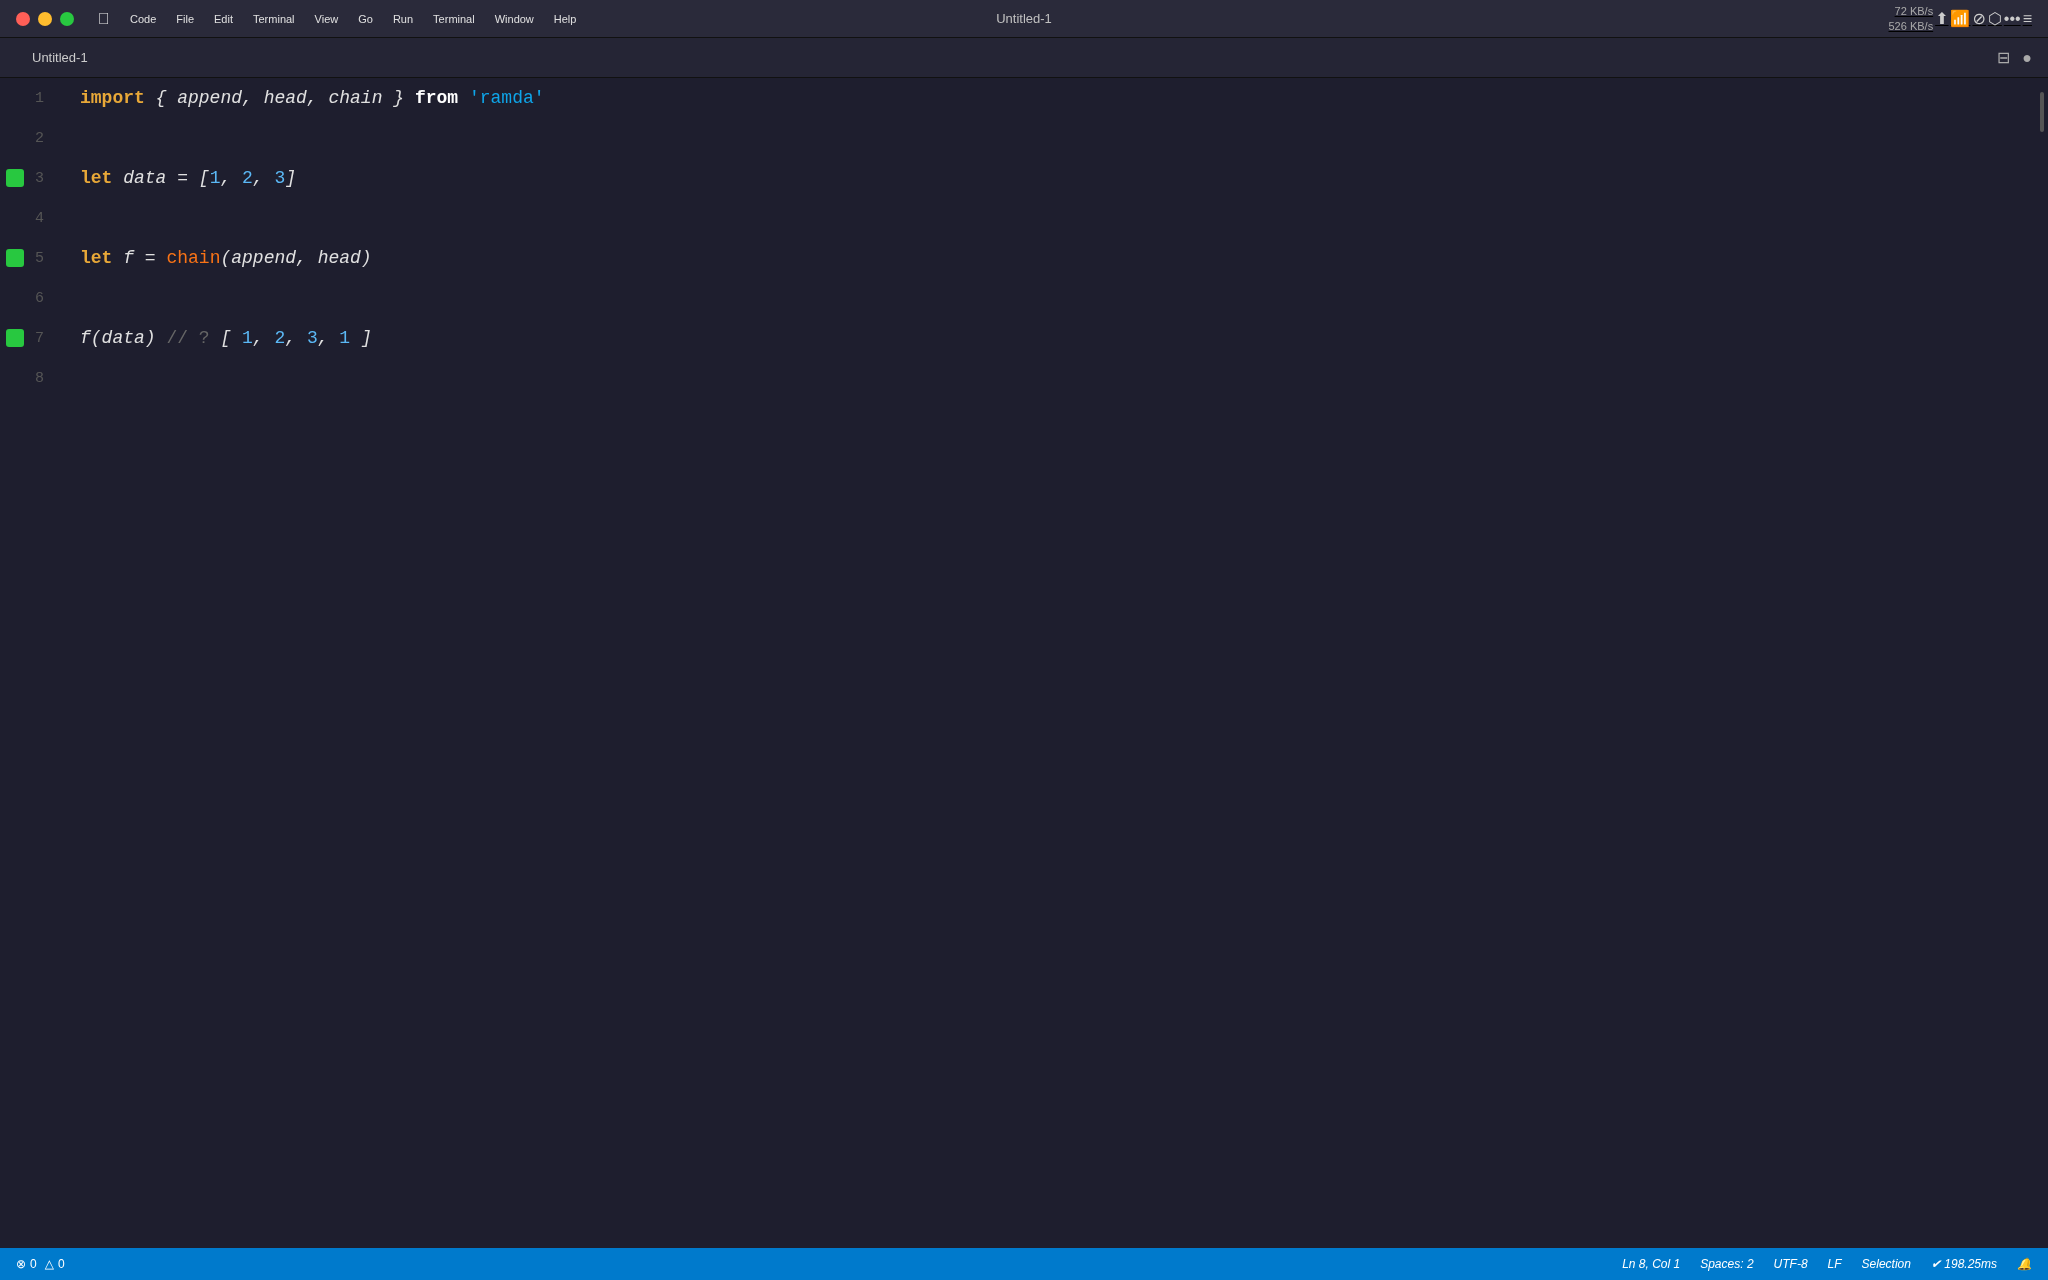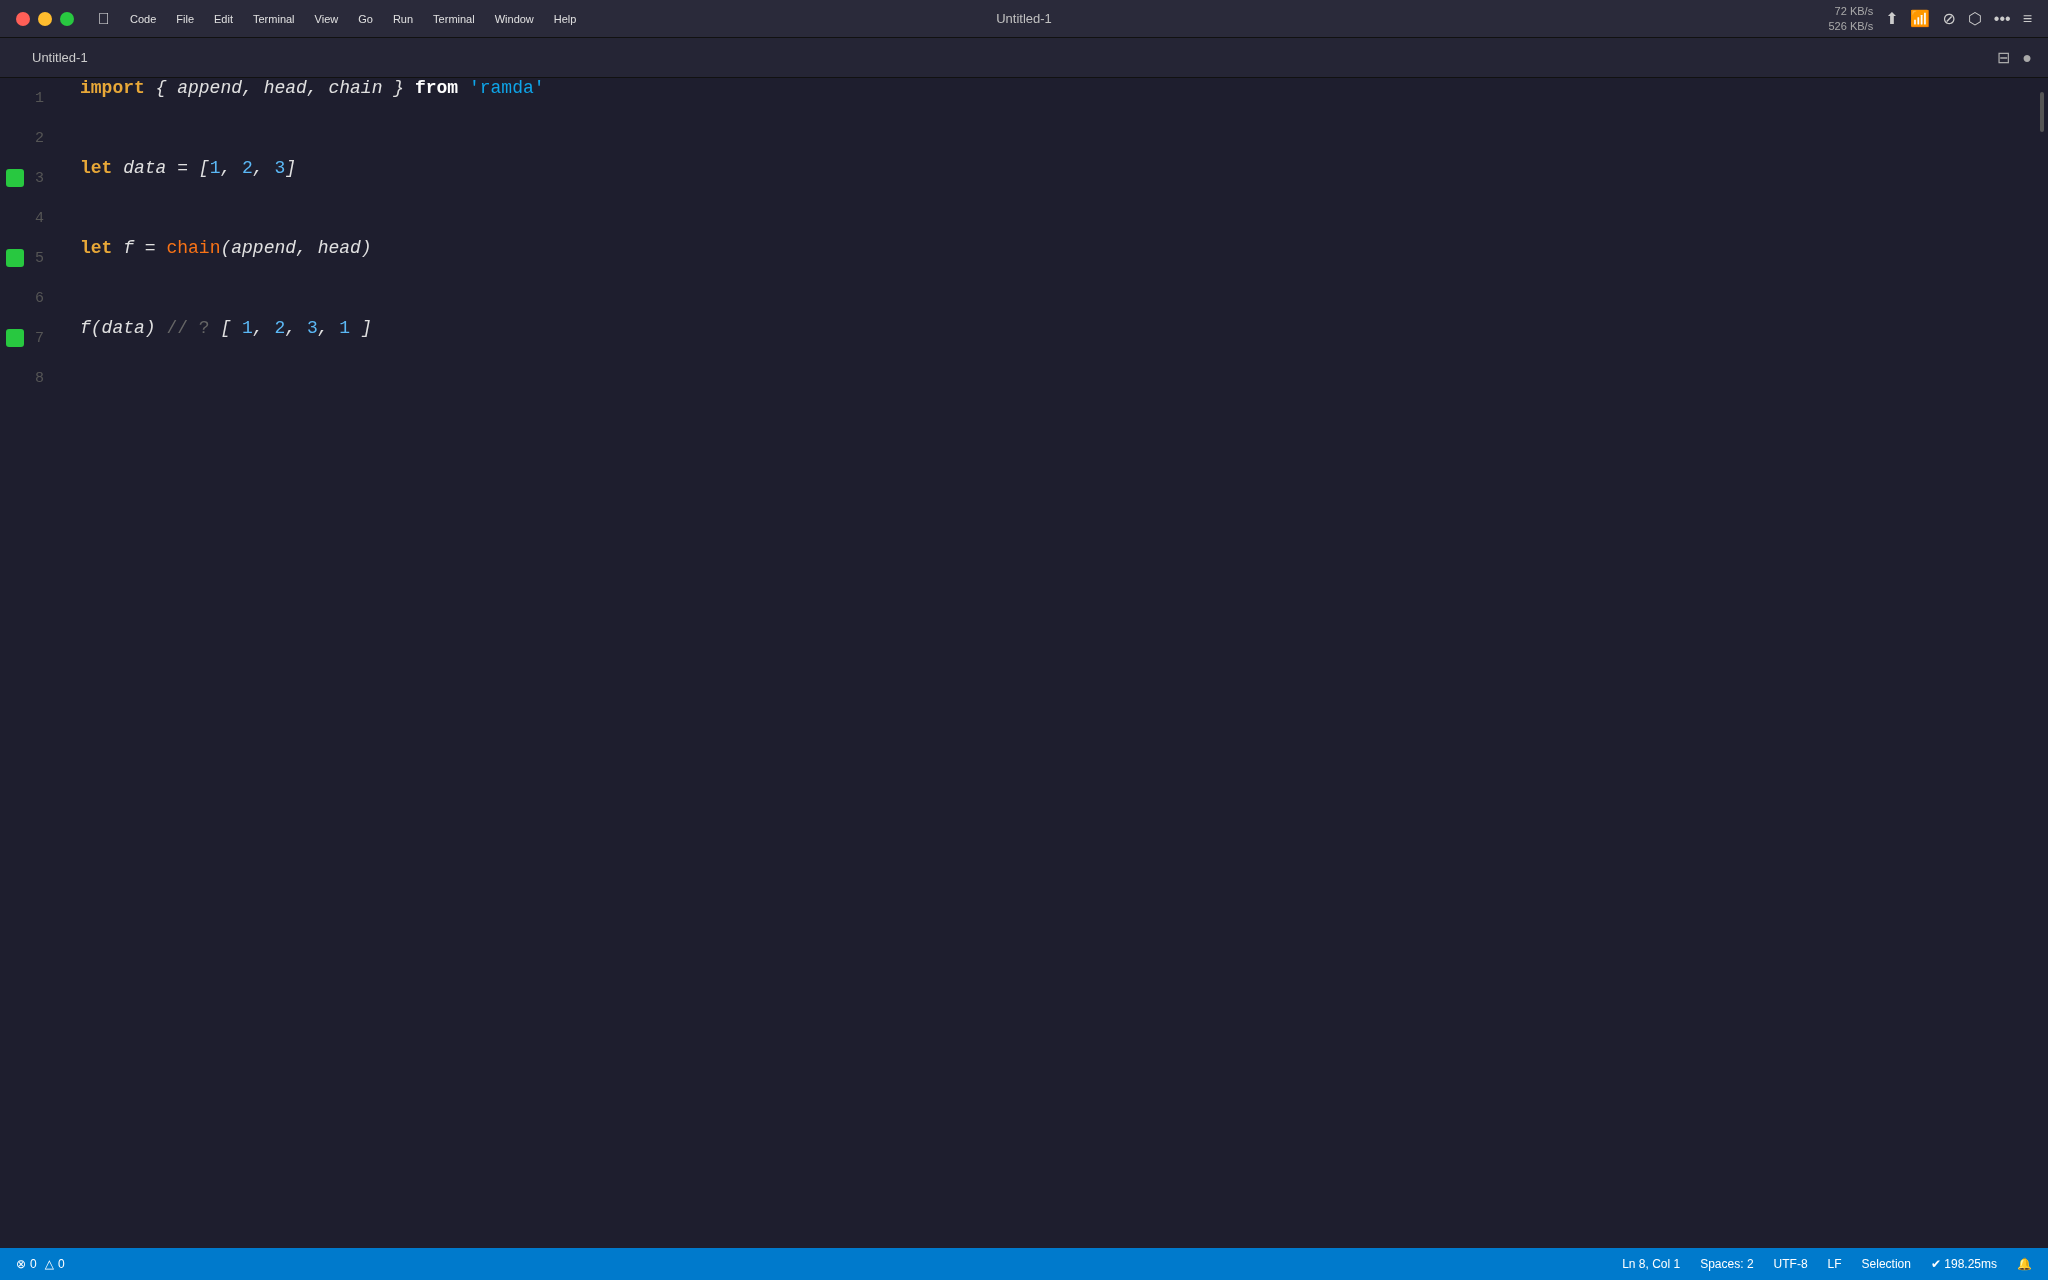--- a/index.html
+++ b/index.html
@@ -65,21 +65,22 @@
       position: absolute;
       left: 50%;
       transform: translateX(-50%);
       color: #c0c0c0;
       font-size: 13px;
     }
 
     .titlebar-right {
       display: flex;
       align-items: center;
-      gap: 12px;
+      gap: 2px;
+      text-decoration: underline;
     }
 
     .status-text {
       color: #aaa;
       font-size: 11px;
       text-align: right;
       line-height: 1.3;
     }
 
     .titlebar-icon {
@@ -168,20 +169,21 @@
     .code-area {
       flex: 1;
       padding: 0;
       overflow: hidden;
       position: relative;
     }
 
     .code-line {
       height: 40px;
       display: flex;
+      align-items: center;
       padding-left: 20px;
       font-family: 'Menlo', 'Monaco', 'Courier New', monospace;
       font-size: 18px;
       white-space: pre;
     }
 
     
     .scrollbar-area {
       width: 14px;
       background: #1e1e2e;
@@ -224,20 +226,21 @@
       align-items: center;
       gap: 4px;
       cursor: pointer;
     }
 
     .statusbar-right {
       margin-left: auto;
       display: flex;
       align-items: center;
       gap: 20px;
+      font-style: italic;
     }
 
     
     .kw { color: #e8a838; font-weight: bold; }        
     .fn { color: #f97316; }                            
     .str { color: #0ea5e9; }                           
     .num { color: #5bb8f5; }                            
     .plain { color: #e0e0e0; font-style: italic; }                         
     .comment { color: #666; }                          
     .from-kw { color: #ffffff; font-weight: bold; }

